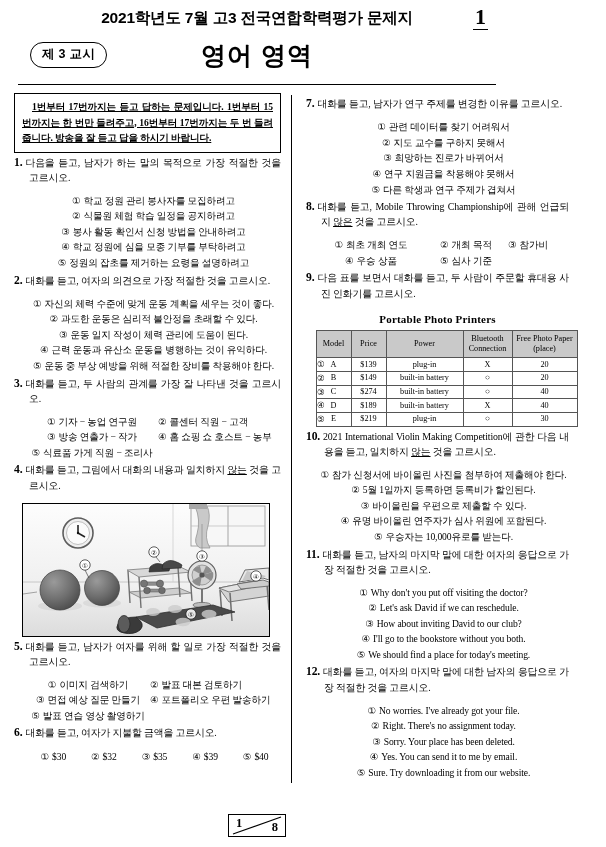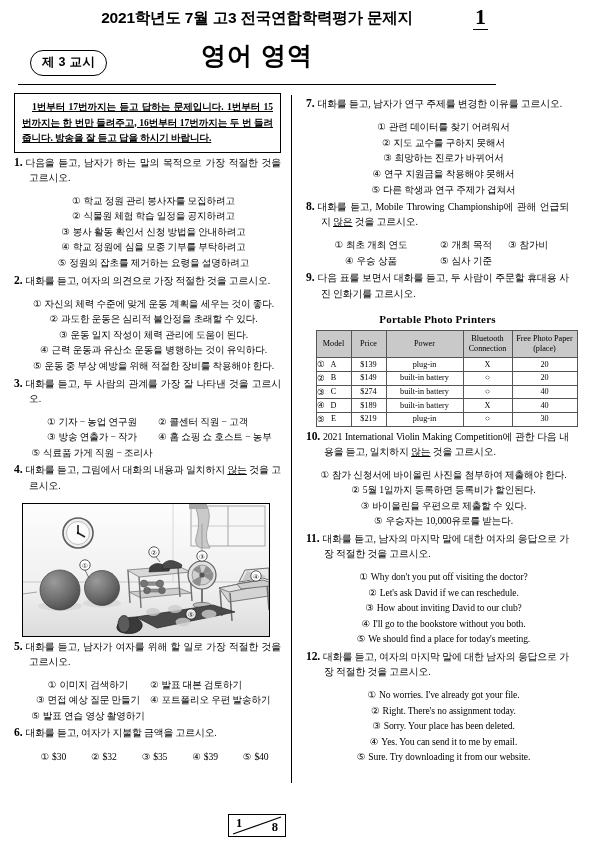--- a/index.html
+++ b/index.html
@@ -50,21 +50,21 @@
     line-height: 1.15;
     padding: 0 2px;
   }
   .header-mid {
     position: relative;
     height: 42px;
   }
   .period-badge {
     position: absolute;
     left: 16px;
-    top: 12px;
+    top: 4px;
     border: 1.6px solid #000;
     border-radius: 14px;
     padding: 3px 11px 4px 11px;
     font-family: "Liberation Sans", "DejaVu Sans", sans-serif;
     font-size: 12.5px;
     font-weight: bold;
     letter-spacing: 0.3px;
     background: #fff;
   }
   .subject-title {
@@ -564,20 +564,21 @@
           </tbody>
         </table>
       </div>
 
       <div class="q">
         <span class="q-stem" style="padding-left:18px;text-indent:-18px"><span class="q-num">10.</span><span>2021 International Violin Making Competition에 관한 다음 내용을 듣고, 일치하지 </span><span class="u">않는</span><span> 것을 고르시오.</span></span>
         <div class="choices">
           <span class="choice"><span class="mk">①</span><span>참가 신청서에 바이올린 사진을 첨부하여 제출해야 한다.</span></span>
           <span class="choice"><span class="mk">②</span><span>5월 1일까지 등록하면 등록비가 할인된다.</span></span>
           <span class="choice"><span class="mk">③</span><span>바이올린을 우편으로 제출할 수 있다.</span></span>
+          <span class="choice"><span class="mk">④</span><span>유명 바이올린 연주자가 심사 위원에 포함된다.</span></span>
           <span class="choice"><span class="mk">⑤</span><span>우승자는 10,000유로를 받는다.</span></span>
         </div>
       </div>
 
       <div class="q">
         <span class="q-stem" style="padding-left:18px;text-indent:-18px"><span class="q-num">11.</span><span>대화를 듣고, 남자의 마지막 말에 대한 여자의 응답으로 가장 적절한 것을 고르시오.</span></span>
         <div class="choices en">
           <span class="choice"><span class="mk">①</span><span>Why don't you put off visiting the doctor?</span></span>
           <span class="choice"><span class="mk">②</span><span>Let's ask David if we can reschedule.</span></span>
           <span class="choice"><span class="mk">③</span><span>How about inviting David to our club?</span></span>

